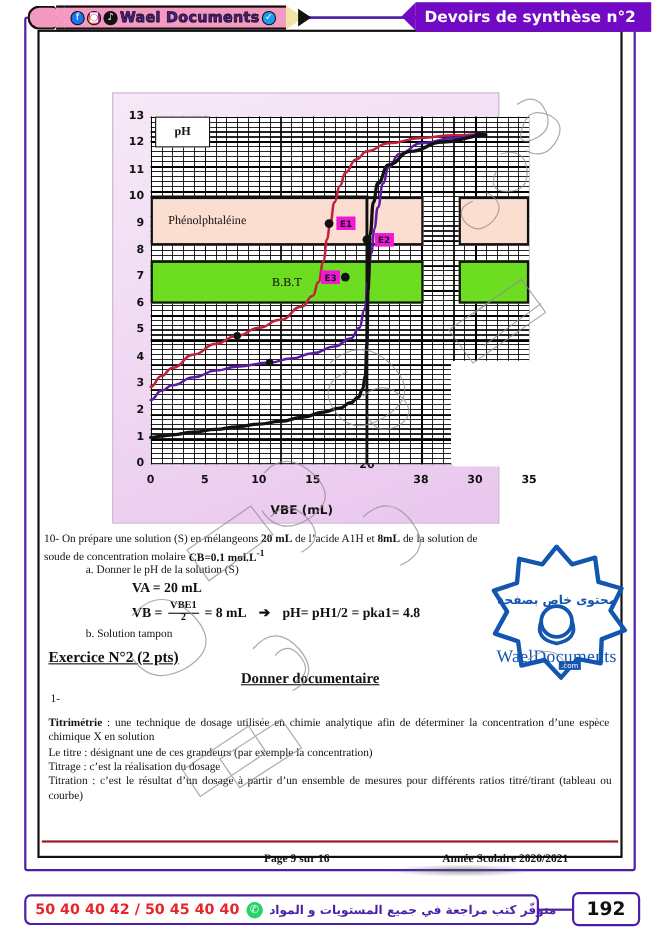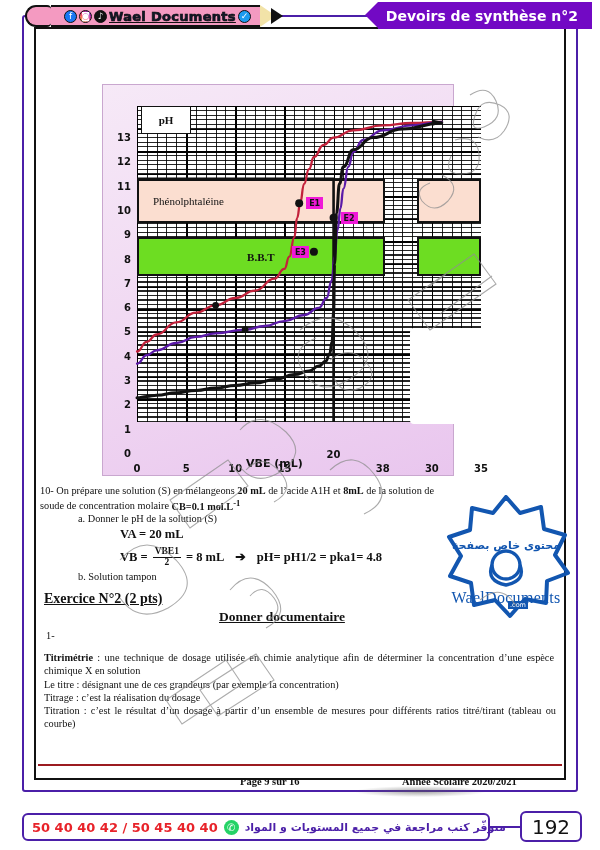--- a/index.html
+++ b/index.html
@@ -56,23 +56,23 @@
     width: 13px; height: 13px; border-radius: 50%;
     display: inline-flex; align-items: center; justify-content: center;
     font-size: 9px; color: #fff; font-family: "DejaVu Sans", sans-serif;
     border: 1px solid #111; flex: none;
   }
   .soc-fb { background: #1877f2; }
   .soc-ig { background: linear-gradient(45deg,#f9ce34,#ee2a7b,#6228d7); }
   .soc-tt { background: #111; }
   .brand-text {
     font-family: "DejaVu Sans", sans-serif;
-    font-weight: bold; font-size: 13px; color: #0f172a;
+    font-weight: bold; font-size: 13px; color: #4c1d95;
     -webkit-text-stroke: 0.7px #111;
-    letter-spacing: 0.3px; white-space: nowrap; text-decoration: underline;
+    letter-spacing: 0.3px; white-space: nowrap;
   }
   .soc-check { background: #1d9bf0; }
 
   .tag-right {
     position: absolute; right: 8px; top: 2px;
     height: 27px; background: #7209c4;
     display: flex; align-items: center;
     padding: 0 14px 0 8px;
   }
   .tag-right .arrow {
@@ -130,35 +130,34 @@
       repeating-linear-gradient(to bottom, rgba(0,0,0,1) 0 1.4px, transparent 1.4px 22.57px);
   }
   .band {
     position: absolute;
     border: 2px solid #111;
     display: flex; align-items: center; justify-content: center;
     font-family: "Liberation Serif", serif;
     font-size: 11px; color: #111;
   }
   .band-ppt { background: #fbded0; }
-  .band-bbt { background: #6ddd22; font-weight: bold; text-align: right; }
+  .band-bbt { background: #6ddd22; font-weight: normal; text-align: right; }
 
   .axis-y-label {
     position: absolute;
     background: #ffffff; border: 1.5px solid #111;
     font-family: "Liberation Serif", serif;
     font-weight: bold; font-size: 11px; color: #111;
     display: flex; align-items: center; justify-content: center;
   }
   .tick-y, .tick-x {
     position: absolute;
     font-family: "DejaVu Sans", sans-serif;
     font-weight: bold; font-size: 10px; color: #111;
     text-align: right;
-    margin-top: 32px;
   }
   .tick-x { text-align: center; }
   .axis-x-title {
     position: absolute;
     font-family: "DejaVu Sans", sans-serif;
     font-weight: bold; font-size: 11px; color: #111;
   }
   .mask-white {
     position: absolute;
     background: #ffffff;
@@ -243,21 +242,21 @@
     position: absolute; left: 490px; top: 826px;
     width: 46px; height: 2px; background: #4b1fa8;
   }
   .page-num-box {
     position: absolute; right: 18px; top: 811px;
     width: 62px; height: 31px;
     border: 2px solid #4b1fa8; border-radius: 6px;
     background: #fff;
     display: flex; align-items: center; justify-content: center;
     font-family: "DejaVu Sans", sans-serif;
-    font-weight: normal; font-size: 20px; color: #111;
+    font-weight: bold; font-size: 17px; color: #111;
   }
 
   
   .wm {
     position: absolute; pointer-events: none;
   }
   .badge {
     position: absolute; left: 440px; top: 495px;
     width: 132px; height: 128px;
   }

